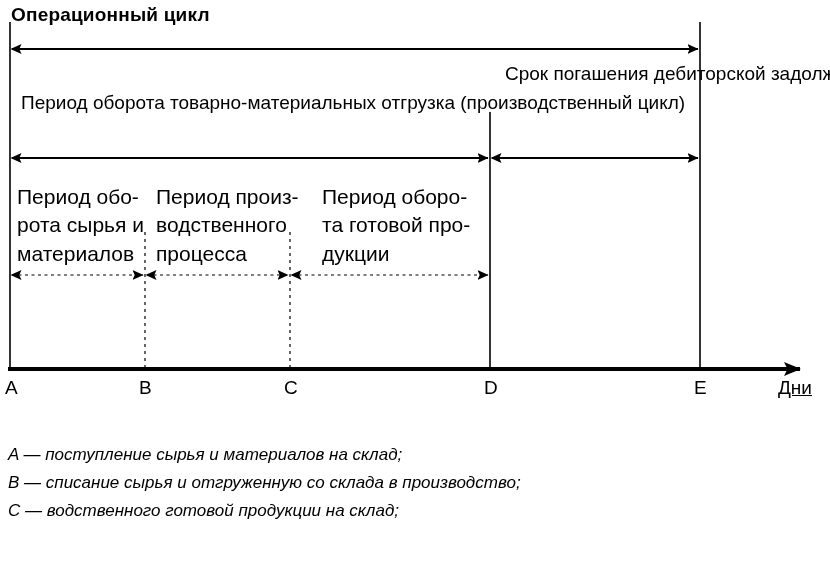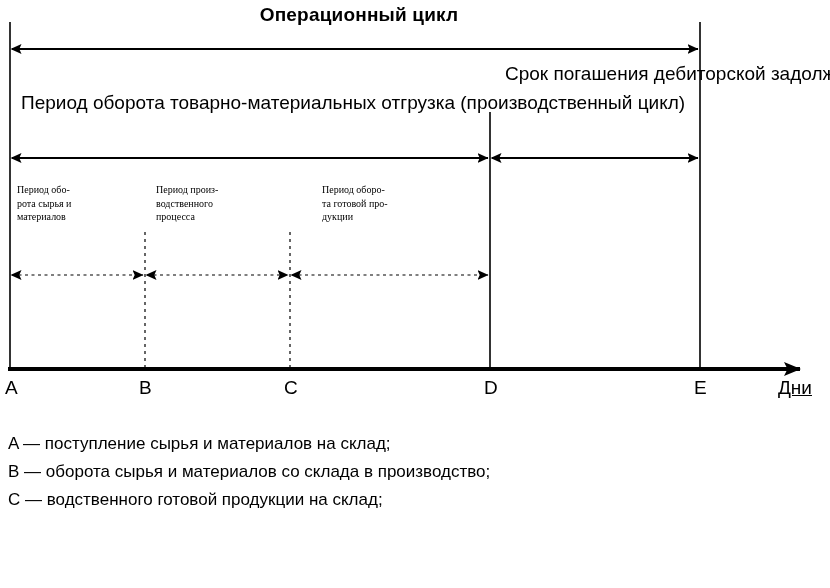--- a/index.html
+++ b/index.html
@@ -35,36 +35,36 @@
   }
   .title {
     font-weight: bold;
     font-size: 19px;
     letter-spacing: 0.2px;
   }
   .bigtext {
     font-size: 19px;
   }
   .smalltext {
-    font-size: 10px;
+    font-size: 21px;
     line-height: 1.35;
-    font-family: Liberation Serif, serif;
   }
   .axislabel {
     font-size: 19px;
   }
   .legend-line {
     font-size: 17px;
     white-space: pre;
   }
   .legend {
     position: absolute;
     left: 8px;
-    top: 430px;
+    top: 441px;
     width: 810px;
+    font-style: italic;
   }
   .legend-line {
     display: block;
     height: 28px;
     line-height: 28px;
   }
 </style>
 </head>
 <body>
 
@@ -98,21 +98,21 @@
 
     <line x1="492" y1="158" x2="698" y2="158" stroke="#000" stroke-width="1.8" marker-start="url(#arrL)" marker-end="url(#arrR)"></line>
 
     <line x1="12" y1="275" x2="143" y2="275" stroke="#000" stroke-width="1.2" stroke-dasharray="3,3.5" marker-start="url(#arrL)" marker-end="url(#arrR)"></line>
     <line x1="147" y1="275" x2="288" y2="275" stroke="#000" stroke-width="1.2" stroke-dasharray="3,3.5" marker-start="url(#arrL)" marker-end="url(#arrR)"></line>
     <line x1="292" y1="275" x2="488" y2="275" stroke="#000" stroke-width="1.2" stroke-dasharray="3,3.5" marker-start="url(#arrL)" marker-end="url(#arrR)"></line>
 
     <line x1="8" y1="369" x2="800" y2="369" stroke="#000" stroke-width="4" marker-end="url(#arrRbig)"></line>
   </svg>
 
-  <div class="lbl title" style="left:4px; top:4px; width:710px; text-align:center;">Операционный цикл</div>
+  <div class="lbl title" style="left:11px; top:4px; width:710px; text-align:left;">Операционный цикл</div>
 
   <div class="lbl bigtext" style="left:21px; top:92px; width:460px;">Период оборота товарно-материальных отгрузка (производственный цикл)</div>
 
   <div class="lbl bigtext" style="left:505px; top:63px; width:200px;">Срок погашения дебиторской задолженности</div>
 
   <div class="lbl smalltext" style="left:17px; top:183px; width:125px;">Период обо-
 рота сырья и
 материалов</div>
 
   <div class="lbl smalltext" style="left:322px; top:183px; width:160px;">Период оборо-
@@ -125,17 +125,17 @@
 
   <div class="lbl axislabel" style="left:5px; top:377px;">A</div>
   <div class="lbl axislabel" style="left:139px; top:377px;">B</div>
   <div class="lbl axislabel" style="left:284px; top:377px;">C</div>
   <div class="lbl axislabel" style="left:484px; top:377px;">D</div>
   <div class="lbl axislabel" style="left:694px; top:377px;">E</div>
   <div class="lbl axislabel" style="left:778px; top:377px;text-decoration:underline;">Дни</div>
 
   <div class="legend">
     <span class="legend-line">A — поступление сырья и материалов на склад;</span>
-    <span class="legend-line">B — оборота сырья и материалов со склада в производство;</span>
+    <span class="legend-line">B — списание сырья и отгруженную со склада в производство;</span>
     <span class="legend-line">C — водственного готовой продукции на склад;</span>
   </div>
 
 </div>
 
 </body></html>

